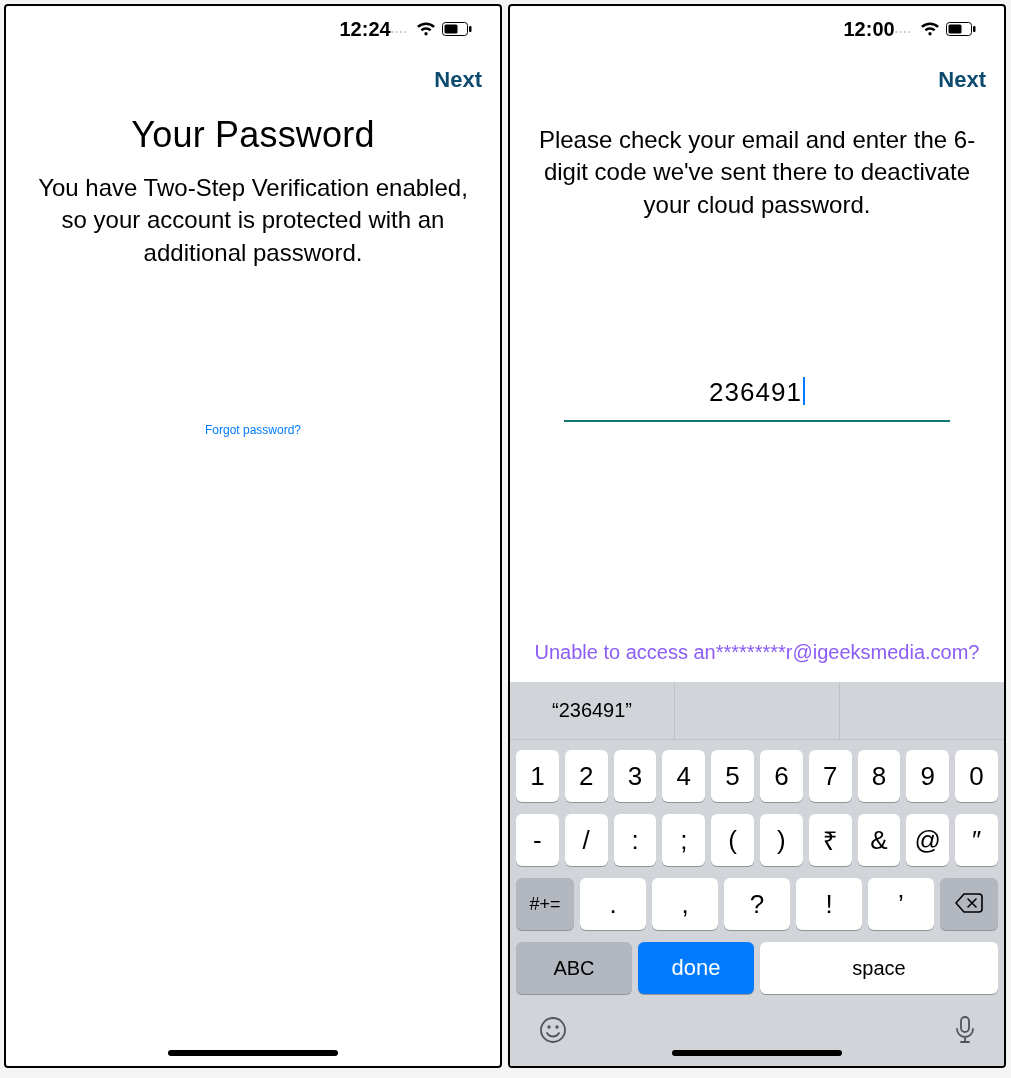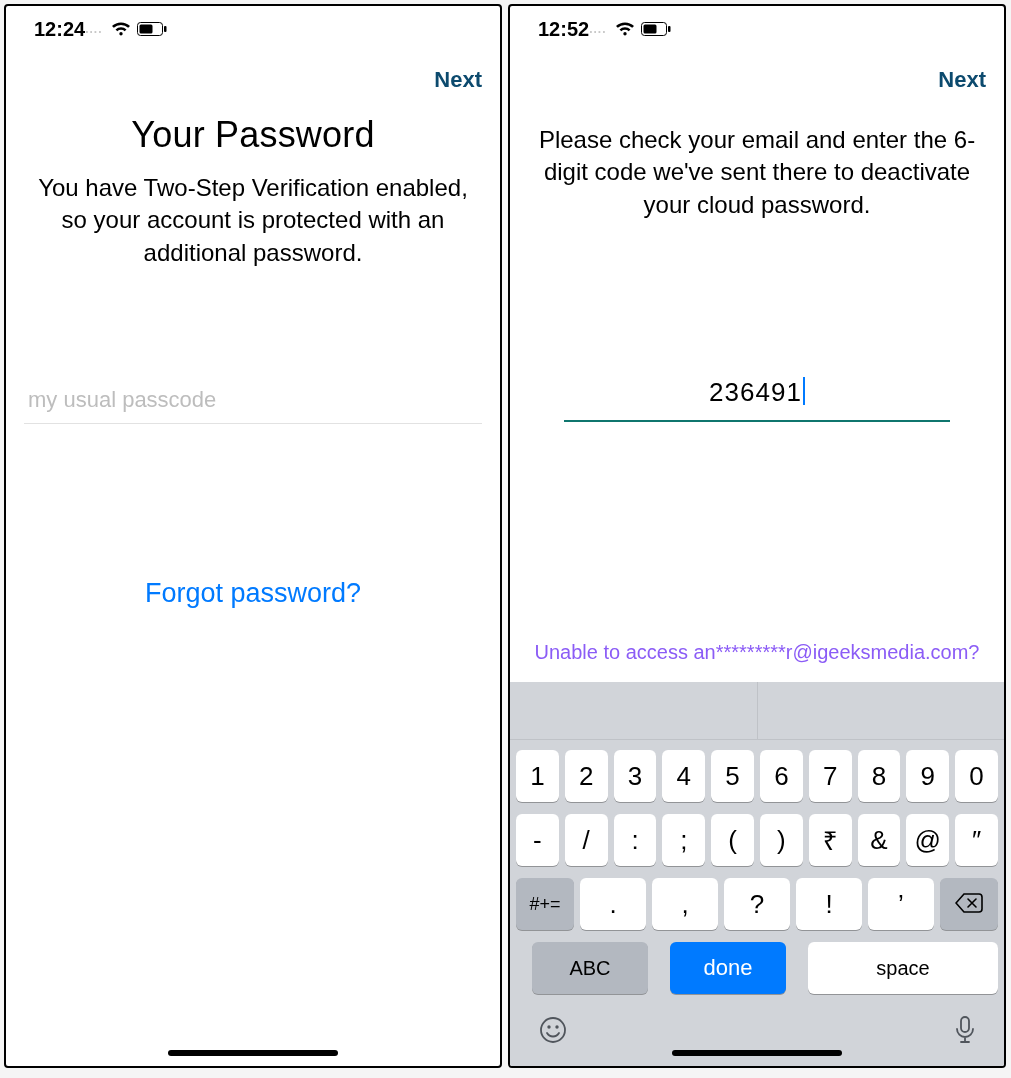--- a/index.html
+++ b/index.html
@@ -18,21 +18,21 @@
     border-radius: 4px;
     position: relative;
     display: flex;
     flex-direction: column;
     overflow: hidden;
   }
   .status-bar {
     height: 46px;
     display: flex;
     align-items: center;
-    justify-content: flex-start;
+    justify-content: flex-end;
     padding: 0 28px 0 28px;
     font-size: 20px;
     font-weight: 600;
   }
   .status-right { display: flex; align-items: center; gap: 6px; }
   .dots { color: #c7c7c7; letter-spacing: 1px; font-size: 12px; font-weight: bold; margin-right: 2px; }
   .wifi-icon svg, .battery-icon svg { display: block; }
   .nav-bar {
     height: 56px;
     display: flex;
@@ -74,21 +74,21 @@
   .caret {
     display: inline-block;
     width: 2px;
     height: 28px;
     background: #007aff;
     vertical-align: -4px;
     margin-left: 1px;
   }
   .forgot-link {
     color: #007aff;
-    font-size: 27px;
+    font-size: 12px;
     background: none;
     border: none;
     margin-top: 154px;
     cursor: pointer;
   }
   .unable-link {
     color: #8b5cf6;
     font-size: 20px;
     background: none;
     border: none;
@@ -145,21 +145,21 @@
     font-size: 26px;
     color: #000;
     box-shadow: 0 1px 0 rgba(0,0,0,0.3);
     cursor: pointer;
     border: none;
   }
   .key.gray { background: #b3b8c0; }
   .key.small { font-size: 18px; }
   .key.done { background: #007aff; color: #fff; font-size: 22px; }
   .key.space { font-size: 20px; }
-  .bottom-row { display: flex; gap: 22px; margin-left: 16px; }
+  .bottom-row { display: flex; gap: 6px; }
   .bottom-row .key.abc { flex: 0 0 116px; font-size: 20px; background: #b3b8c0; }
   .bottom-row .key.space { flex: 1; }
   .bottom-row .key.done { flex: 0 0 116px; }
   .kbd-footer {
     position: absolute;
     bottom: 14px;
     left: 0; right: 0;
     display: flex;
     justify-content: space-between;
     padding: 0 28px;
@@ -189,31 +189,28 @@
           </svg>
       </span>
     </div>
   </div>
   <div class="nav-bar">
     <button class="next-btn">Next</button>
   </div>
   <div class="content">
     <h1 class="page-title">Your Password</h1>
     <p class="page-desc">You have Two-Step Verification enabled, so your account is protected with an additional password.</p>
-    <div class="input-row">
-      <input class="pw-input" type="text" placeholder="my usual passcode" style="">
-    </div>
     <button class="forgot-link">Forgot password?</button>
   </div>
   <div class="home-indicator"></div>
 </div>
 
 <div class="phone">
   <div class="status-bar">
-    <span>12:52</span>
+    <span>12:00</span>
     <div class="status-right">
       <span class="dots">....</span>
       <span class="wifi-icon">
         <svg width="20" height="16" viewBox="0 0 20 16">
             <path d="M10 14.5a1.7 1.7 0 100-3.4 1.7 1.7 0 000 3.4zM4.5 8.5a8 8 0 0111 0l-1.8 1.8a5.4 5.4 0 00-7.4 0L4.5 8.5zM1 5a13 13 0 0118 0l-1.8 1.8a10.4 10.4 0 00-14.4 0L1 5z" fill="#000"></path>
           </svg>
       </span>
       <span class="battery-icon">
         <svg width="30" height="14" viewBox="0 0 30 14">
             <rect x="0.5" y="0.5" width="25" height="13" rx="3" fill="none" stroke="#000" stroke-width="1"></rect>
@@ -229,20 +226,23 @@
   <div class="content" style="padding:0 12px;">
     <p class="page-desc">Please check your email and enter the 6-digit code we've sent there to deactivate your cloud password.</p>
     <div class="input-row-code">
       <span class="code-text">236491</span><span class="caret"></span>
     </div>
     <button class="unable-link">Unable to access an*********r@igeeksmedia.com?</button>
   </div>
 
   <div class="keyboard">
     <div class="suggest-bar">
+      <div class="suggest-cell">
+          <span>“236491”</span>
+        </div>
       <div class="suggest-cell"></div>
       <div class="suggest-cell"></div>
     </div>
     <div class="kbd-rows">
       <div class="kbd-row">
         <button class="key">1</button>
         <button class="key">2</button>
         <button class="key">3</button>
         <button class="key">4</button>
         <button class="key">5</button>

